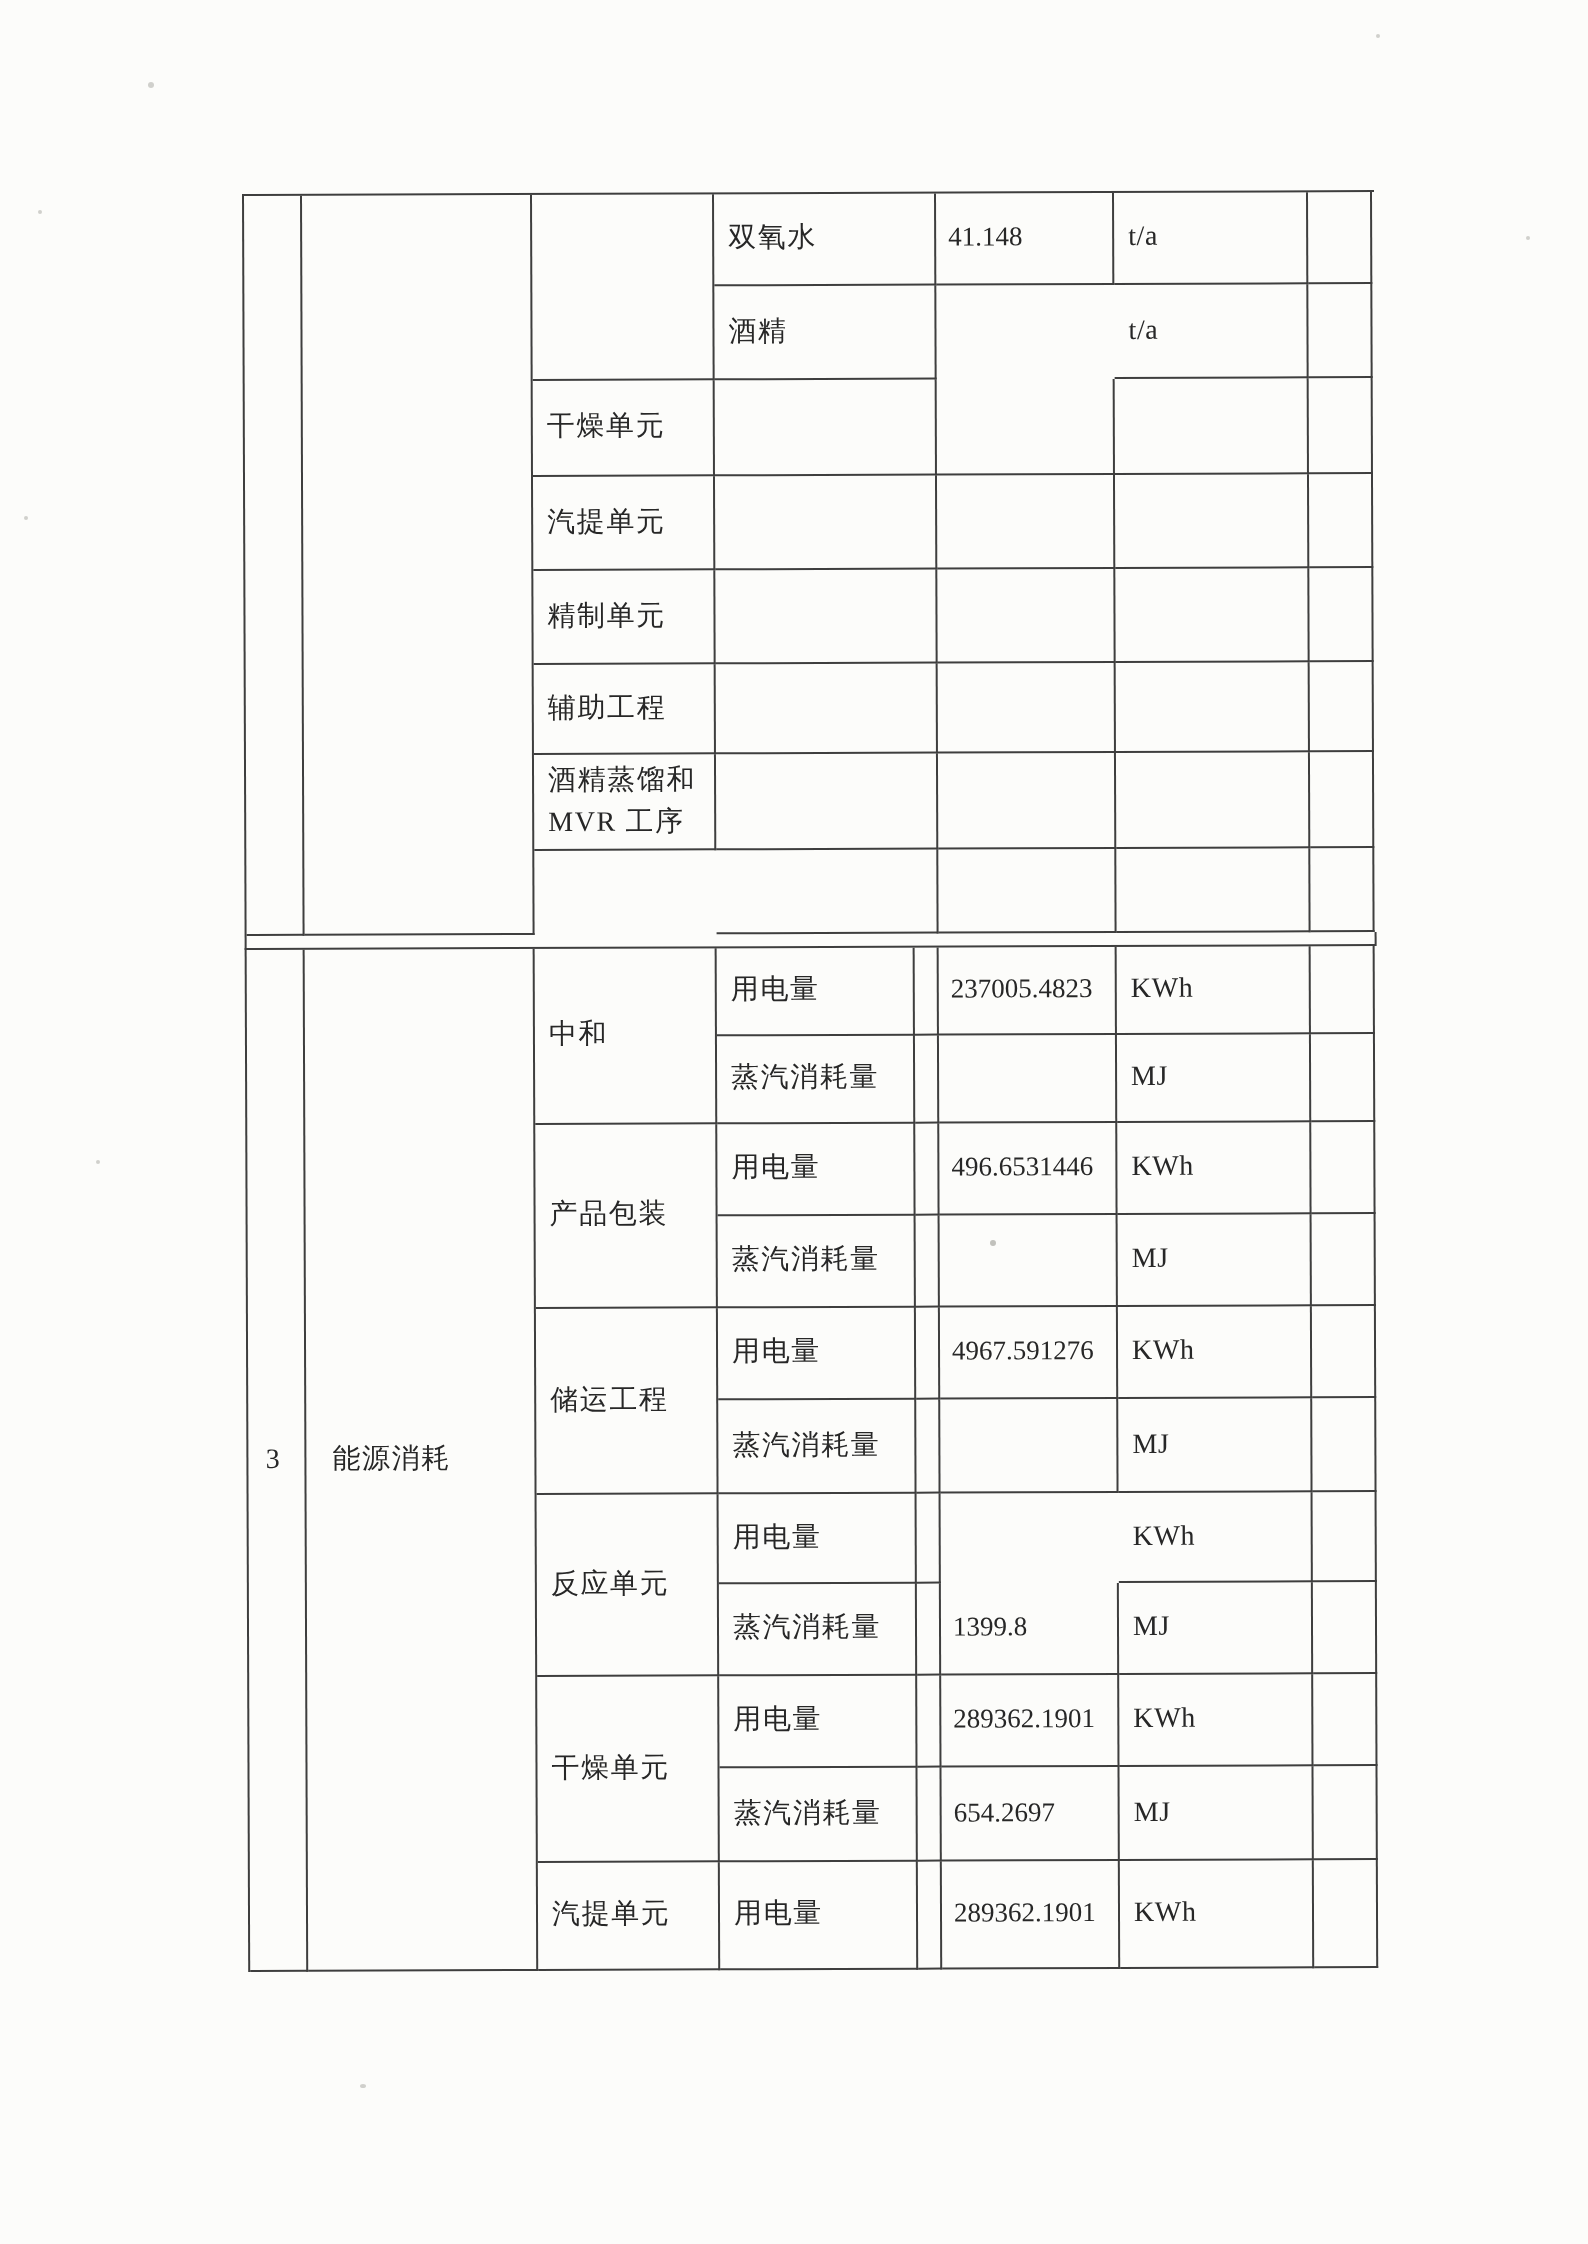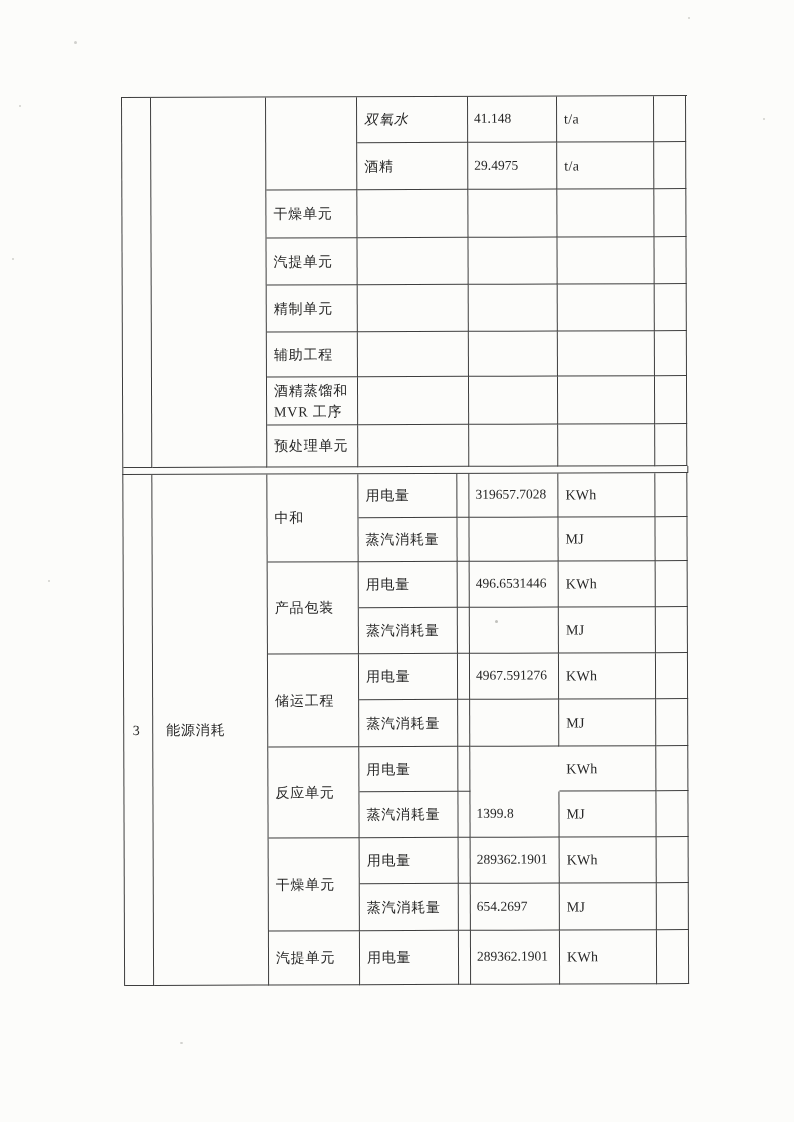--- a/index.html
+++ b/index.html
@@ -51,27 +51,26 @@
   <div class="sp" style="left:688px;top:17px;width:2px;height:2px;"></div>
   <div class="sp" style="left:763px;top:118px;width:2px;height:2px;"></div>
 
   <div class="tbl">
 
     <div class="grid g-upper">
       <div class="cell" style="grid-area:1/1/9/2;"></div>
       <div class="cell" style="grid-area:1/2/9/3;"></div>
       <div class="cell" style="grid-area:1/3/3/4;"></div>
 
-      <div class="cell" style="grid-area:1/4/2/6;font-style:italic;">双氧水</div>
+      <div class="cell" style="grid-area:1/4/2/6;">双氧水</div>
       <div class="cell num" style="grid-area:1/6/2/7;">41.148</div>
       <div class="cell latin" style="grid-area:1/7/2/8;">t/a</div>
       <div class="cell" style="grid-area:1/8/2/9;"></div>
 
       <div class="cell" style="grid-area:2/4/3/6;">酒精</div>
-      <div class="cell num" style="grid-area:2/6/3/7;">29.4975</div>
       <div class="cell latin" style="grid-area:2/7/3/8;">t/a</div>
       <div class="cell" style="grid-area:2/8/3/9;"></div>
 
       <div class="cell" style="grid-area:3/3/4/4;">干燥单元</div>
       <div class="cell" style="grid-area:3/4/4/6;"></div>
       <div class="cell" style="grid-area:3/6/4/7;"></div>
       <div class="cell" style="grid-area:3/7/4/8;"></div>
       <div class="cell" style="grid-area:3/8/4/9;"></div>
 
       <div class="cell" style="grid-area:4/3/5/4;">汽提单元</div>
@@ -91,21 +90,20 @@
       <div class="cell" style="grid-area:6/6/7/7;"></div>
       <div class="cell" style="grid-area:6/7/7/8;"></div>
       <div class="cell" style="grid-area:6/8/7/9;"></div>
 
       <div class="cell" style="grid-area:7/3/8/4;">酒精蒸馏和MVR 工序</div>
       <div class="cell" style="grid-area:7/4/8/6;"></div>
       <div class="cell" style="grid-area:7/6/8/7;"></div>
       <div class="cell" style="grid-area:7/7/8/8;"></div>
       <div class="cell" style="grid-area:7/8/8/9;"></div>
 
-      <div class="cell" style="grid-area:8/3/9/4;">预处理单元</div>
       <div class="cell" style="grid-area:8/4/9/6;"></div>
       <div class="cell" style="grid-area:8/6/9/7;"></div>
       <div class="cell" style="grid-area:8/7/9/8;"></div>
       <div class="cell" style="grid-area:8/8/9/9;"></div>
     </div>
 
     <div class="gap"></div>
 
     <div class="grid g-lower">
       <div class="cell center" style="grid-area:1/1/12/2;">3</div>
@@ -113,21 +111,21 @@
 
       <div class="cell" style="grid-area:1/3/3/4;">中和</div>
       <div class="cell" style="grid-area:5/3/7/4;">储运工程</div>
       <div class="cell" style="grid-area:3/3/5/4;">产品包装</div>
       <div class="cell" style="grid-area:7/3/9/4;">反应单元</div>
       <div class="cell" style="grid-area:9/3/11/4;">干燥单元</div>
       <div class="cell" style="grid-area:11/3/12/4;">汽提单元</div>
 
       <div class="cell" style="grid-area:1/4/2/5;">用电量</div>
       <div class="cell" style="grid-area:1/5/2/6;"></div>
-      <div class="cell num" style="grid-area:1/6/2/7;">319657.7028</div>
+      <div class="cell num" style="grid-area:1/6/2/7;">237005.4823</div>
       <div class="cell latin" style="grid-area:1/7/2/8;">KWh</div>
       <div class="cell" style="grid-area:1/8/2/9;"></div>
 
       <div class="cell" style="grid-area:2/4/3/5;">蒸汽消耗量</div>
       <div class="cell" style="grid-area:2/5/3/6;"></div>
       <div class="cell num" style="grid-area:2/6/3/7;"></div>
       <div class="cell latin" style="grid-area:2/7/3/8;">MJ</div>
       <div class="cell" style="grid-area:2/8/3/9;"></div>
 
       <div class="cell" style="grid-area:3/4/4/5;">用电量</div>

